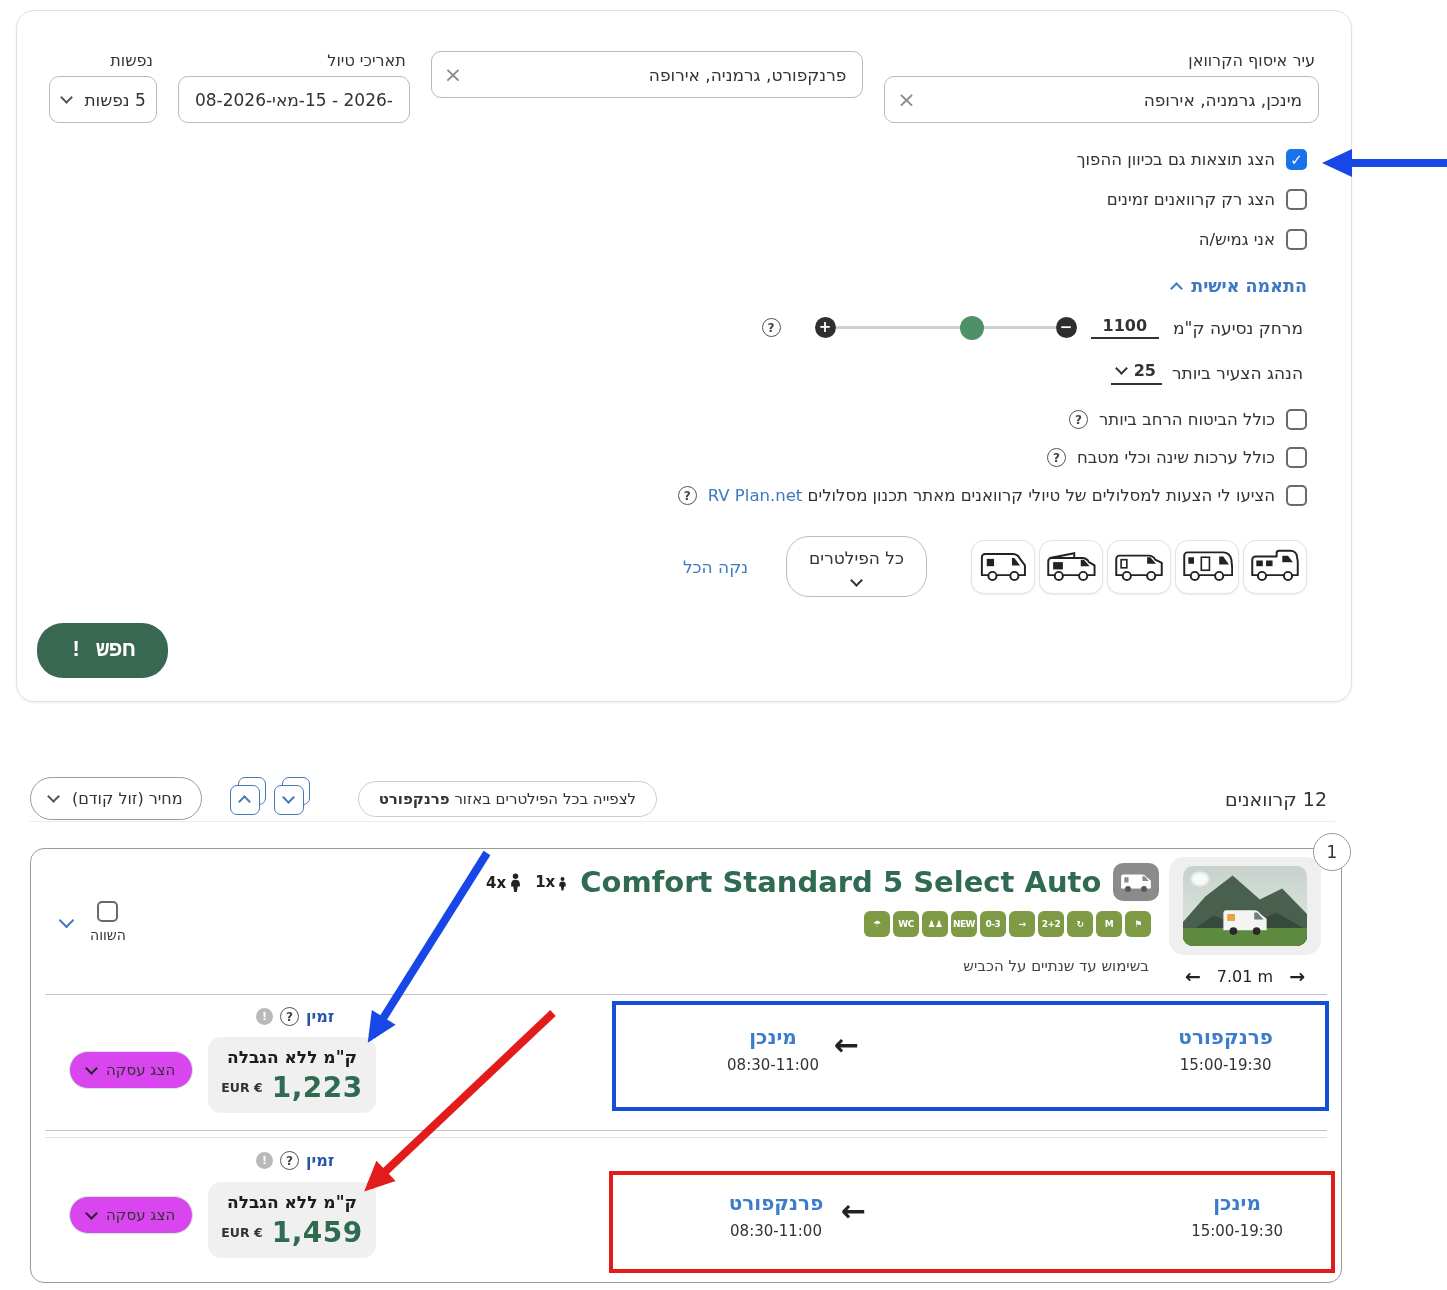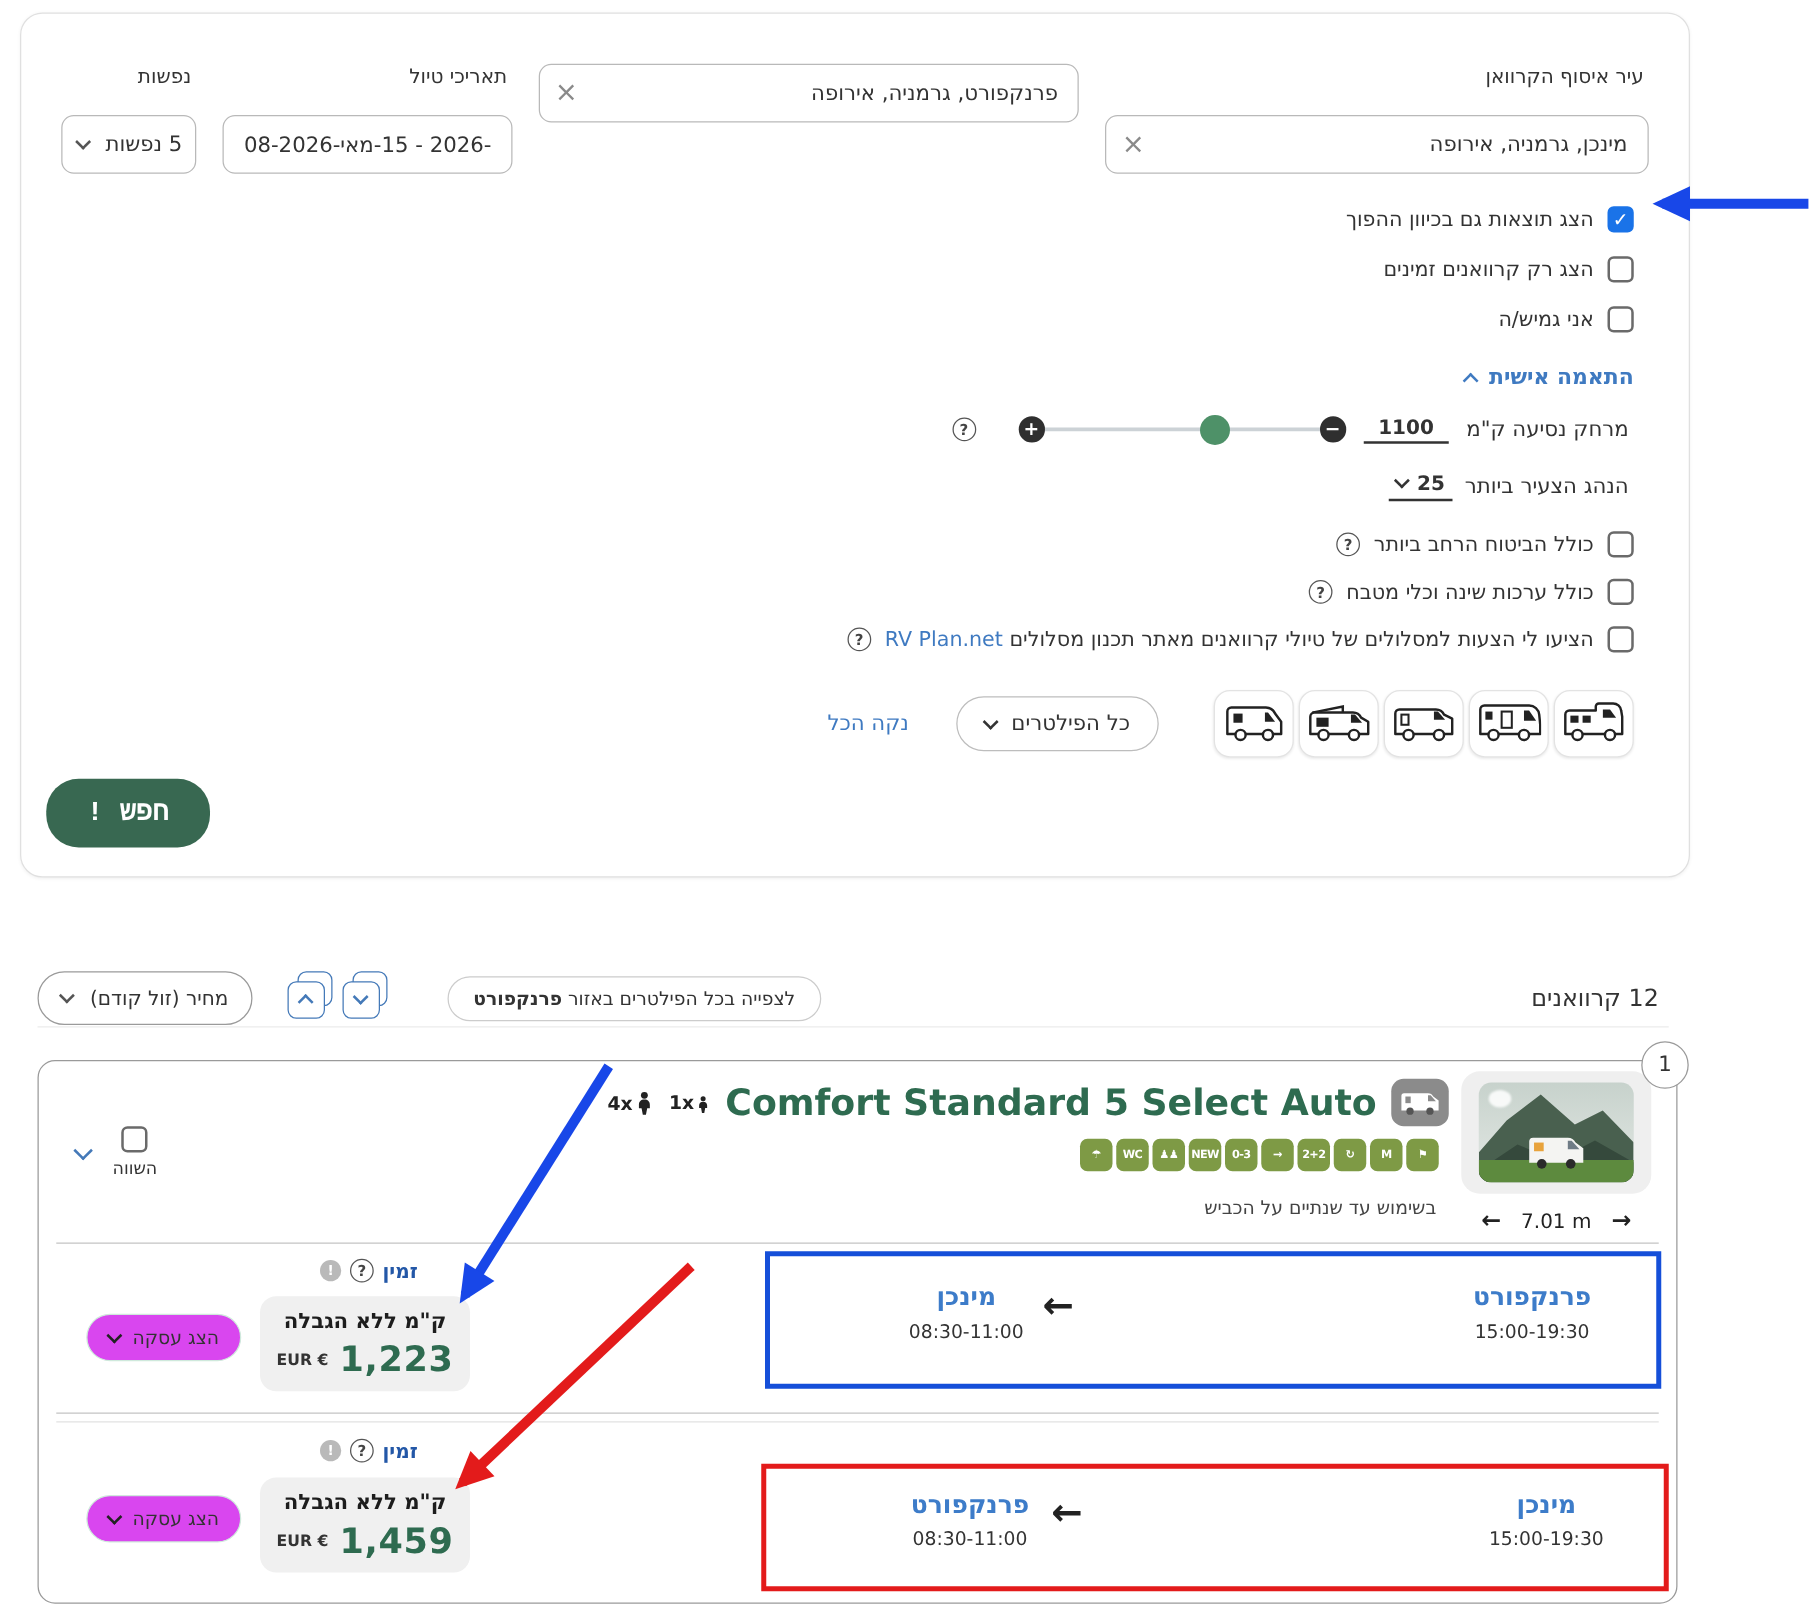--- a/index.html
+++ b/index.html
@@ -33,21 +33,21 @@
     background:#1a73e8; border-color:#1a73e8; color:#fff;
     display:flex; align-items:center; justify-content:center; font-size:15px; font-weight:bold;
   }
   
   .form-card {
     position:absolute; left:16px; top:10px; width:1336px; height:692px;
     background:#fff; border:1px solid #e0e0e0; border-radius:18px;
     box-shadow:0 1px 3px rgba(0,0,0,.06);
   }
   .fields-row { display:flex; gap:21px; padding:40px 32px 0 32px; }
-  .field label { display:block; font-size:16px; color:#333; margin-bottom:22px; padding-right:4px; }
+  .field label { display:block; font-size:16px; color:#333; margin-bottom:6px; padding-right:4px; }
   .inp {
     position:relative; display:flex; align-items:center;
     height:47px; border:1px solid #b9b9b9; border-radius:10px; background:#fff;
   }
   .inp input {
     border:none; outline:none; background:transparent; width:100%;
     font-size:17px; color:#333; text-align:right; padding:0 16px;
     font-family:inherit;
   }
   .clear-x { position:absolute; left:12px; font-size:22px; color:#8a8a8a; cursor:pointer; line-height:1; }
@@ -78,21 +78,21 @@
   .link { color:#3f7ac1; cursor:pointer; }
   .veh-row { margin:30px 44px 0 0; display:flex; align-items:center; }
   .veh-btn {
     width:64px; height:54px; border:1px solid #e3e3e3; border-radius:13px; background:#fff;
     display:flex; align-items:center; justify-content:center; margin-left:4px; cursor:pointer;
     box-shadow:0 1px 2px rgba(0,0,0,.08);
   }
   .veh-btn svg { width:52px; height:36px; }
   .filters-pill {
     margin-right:40px; display:flex; align-items:center; gap:12px;
-    border:1px solid #bdbdbd; border-radius:23px; padding:11px 22px; font-size:17px; background:#fff; cursor:pointer;
+    border:1px solid #bdbdbd; border-radius:23px; padding:11px 22px; font-size:17px; background:#fff; cursor:pointer;flex-direction:column;
   }
   .clear-all { margin-right:38px; font-size:17px; }
   .search-btn {
     position:absolute; left:20px; top:612px; width:131px; height:55px;
     background:#386851; color:#fff; font-size:22px; font-weight:bold;
     border:none; border-radius:26px; cursor:pointer; font-family:Liberation Mono, monospace;
   }
   
   .res-head {
     position:absolute; left:30px; top:776px; width:1305px; height:46px;

